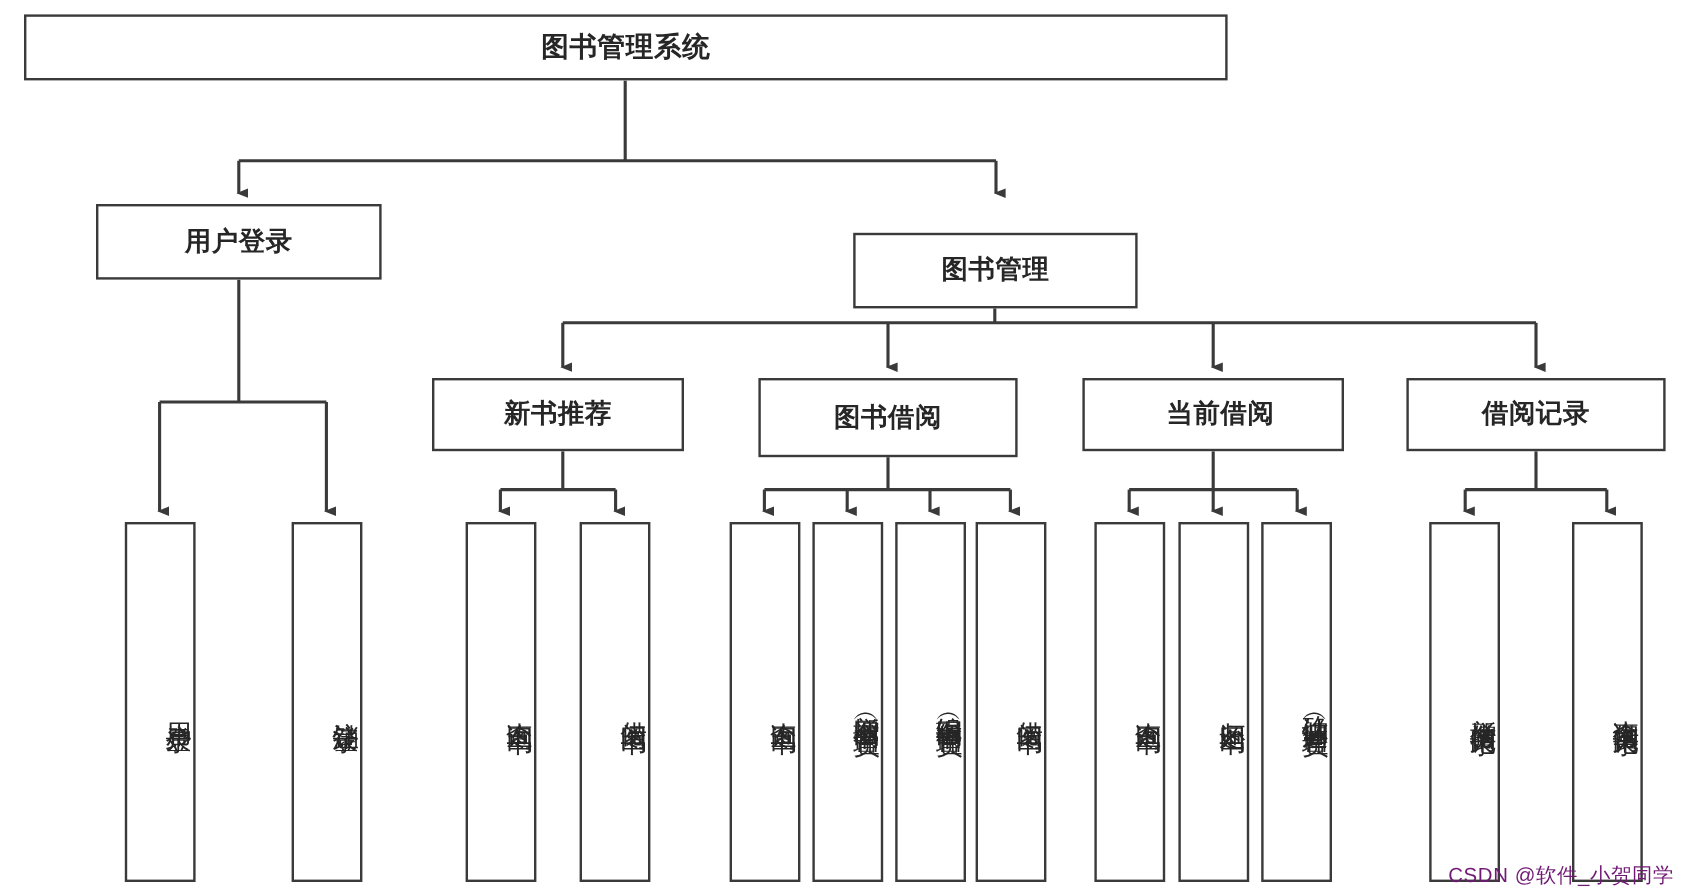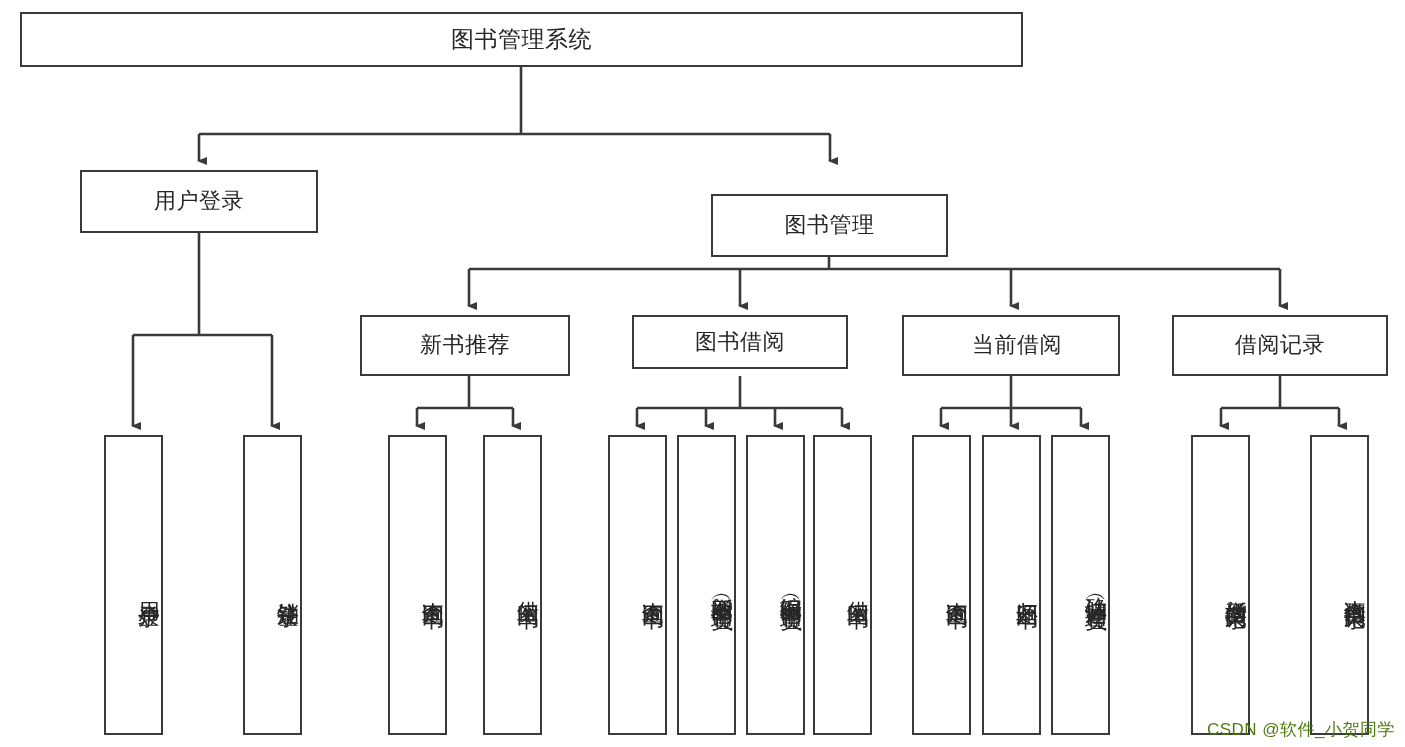--- a/index.html
+++ b/index.html
@@ -33,20 +33,21 @@
     background: #ffffff;
     display: flex;
     align-items: center;
     justify-content: center;
     color: #262626;
     line-height: 1.12;
   }
   .node.horizontal {
     font-size: 22px;
     letter-spacing: 0.5px;
+    font-weight: bold;
   }
   .node.vertical {
     writing-mode: vertical-rl;
     text-orientation: upright;
     font-size: 22px;
     letter-spacing: 2px;
     align-items: flex-start;
     justify-content: center;
     padding-top: 6px;
   }
@@ -57,21 +58,21 @@
     text-align: left;
   }
   .node.root {
     font-size: 23px;
   }
   .watermark {
     position: absolute;
     right: 10px;
     bottom: 6px;
     font-size: 17px;
-    color: #4d7c0f;
+    color: #701a75;
     white-space: nowrap;
     letter-spacing: 0.5px;
   }
 </style>
 </head>
 <body>
 
 <div id="canvas">
 
   <svg class="connectors" viewBox="0 0 1405 747" xmlns="http://www.w3.org/2000/svg">
@@ -134,21 +135,21 @@
   </div>
 
   <div class="node horizontal" style="left:711px; top:170px; width:237px; height:63px;margin-top:24px;">
     <span>图书管理</span>
   </div>
 
   <div class="node horizontal" style="left:360px; top:315px; width:210px; height:61px;">
     <span>新书推荐</span>
   </div>
 
-  <div class="node horizontal" style="left:632px; top:315px; width:216px; height:54px;text-align:right;">
+  <div class="node horizontal" style="left:632px; top:315px; width:216px; height:66px;text-align:right;">
     <span>图书借阅</span>
   </div>
 
   <div class="node horizontal" style="left:902px; top:315px; width:218px; height:61px;padding-left:12px;">
     <span>当前借阅</span>
   </div>
 
   <div class="node horizontal" style="left:1172px; top:315px; width:216px; height:61px;">
     <span>借阅记录</span>
   </div>

